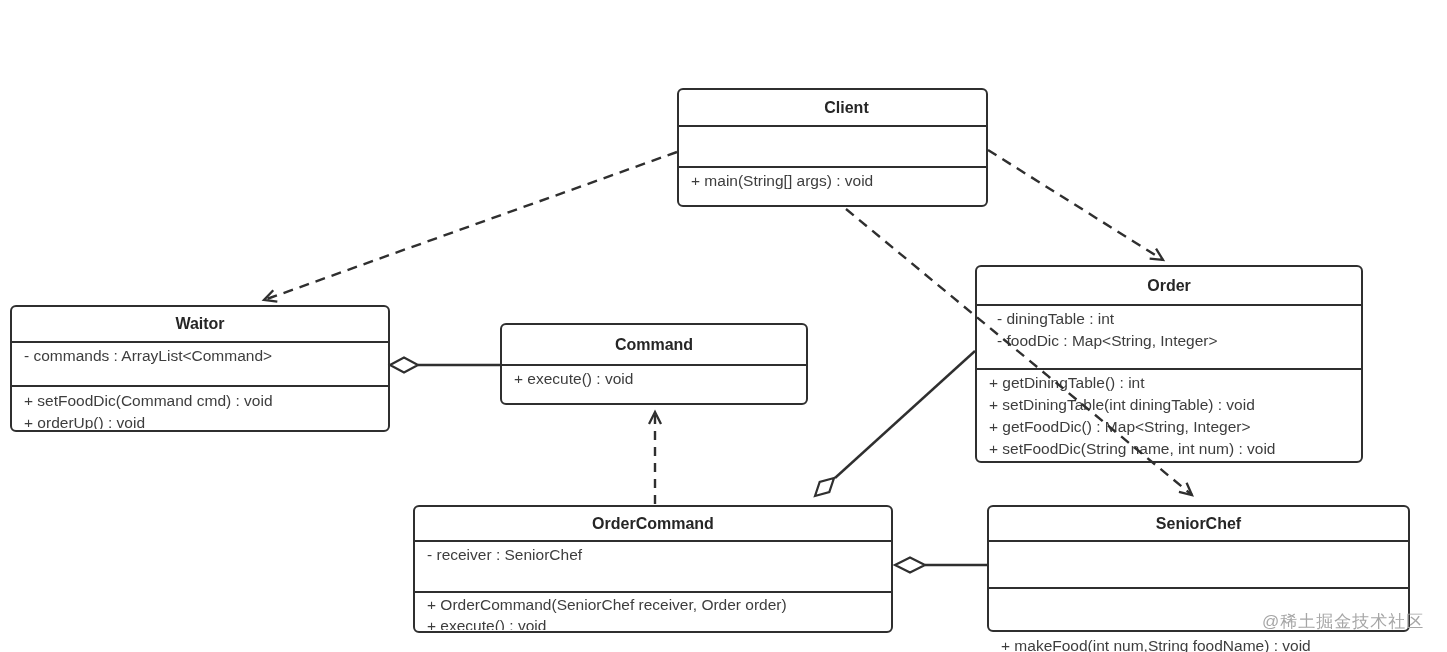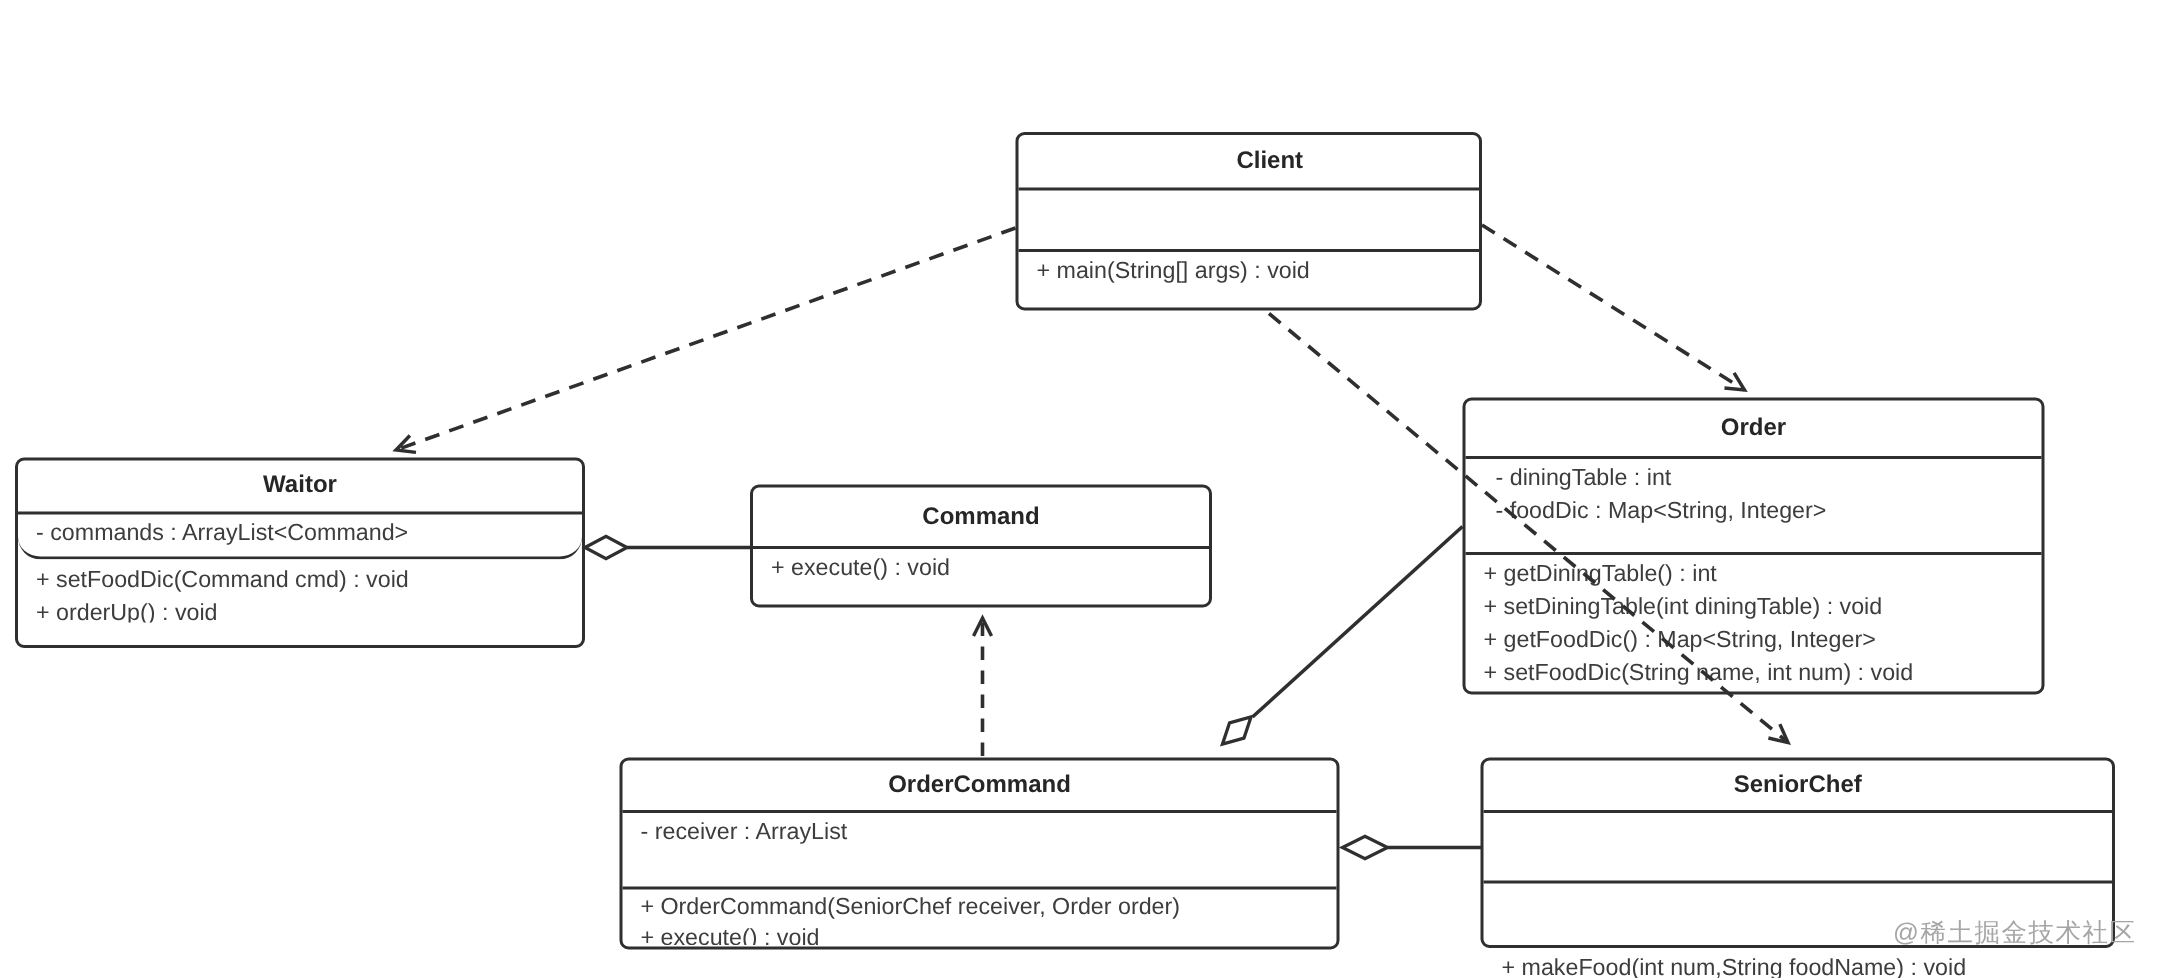--- a/index.html
+++ b/index.html
@@ -34,21 +34,21 @@
 <div class="cls" style="left:677px;top:88px;width:311px;height:119px;">
   <div class="title" style="height:37px;padding-left:28px;">Client</div>
   <div class="sec" style="height:41px;"></div>
   <div class="sec" style="height:36px;">
     <div>+ main(String[] args) : void</div>
   </div>
 </div>
 
 <div class="cls" style="left:10px;top:305px;width:380px;height:127px;">
   <div class="title" style="height:36px;">Waitor</div>
-  <div class="sec" style="height:30px;border-radius:16px;">
+  <div class="sec" style="height:44px;">
     <div>- commands :  ArrayList&lt;Command&gt;</div>
   </div>
   <div class="sec" style="height:42px;justify-content:flex-start;padding-top:3px;">
     <div>+ setFoodDic(Command cmd) : void</div>
     <div>+ orderUp() : void</div>
   </div>
 </div>
 
 <div class="cls" style="left:500px;top:323px;width:308px;height:82px;">
   <div class="title" style="height:41px;">Command</div>
@@ -67,21 +67,21 @@
     <div>+ getDiningTable() : int</div>
     <div>+ setDiningTable(int diningTable) : void</div>
     <div>+ getFoodDic() : Map&lt;String, Integer&gt;</div>
     <div>+ setFoodDic(String name, int num) : void</div>
   </div>
 </div>
 
 <div class="cls" style="left:413px;top:505px;width:480px;height:128px;">
   <div class="title" style="height:35px;">OrderCommand</div>
   <div class="sec" style="height:51px;">
-    <div>- receiver : ArrayList</div>
+    <div>- receiver : SeniorChef</div>
   </div>
   <div class="sec" style="height:37px;justify-content:flex-start;padding-top:1px;line-height:21px;">
     <div>+ OrderCommand(SeniorChef receiver, Order order)</div>
     <div>+ execute() : void</div>
   </div>
 </div>
 
 <div class="cls" style="left:987px;top:505px;width:423px;height:127px;">
   <div class="title" style="height:35px;">SeniorChef</div>
   <div class="sec" style="height:47px;"></div>

